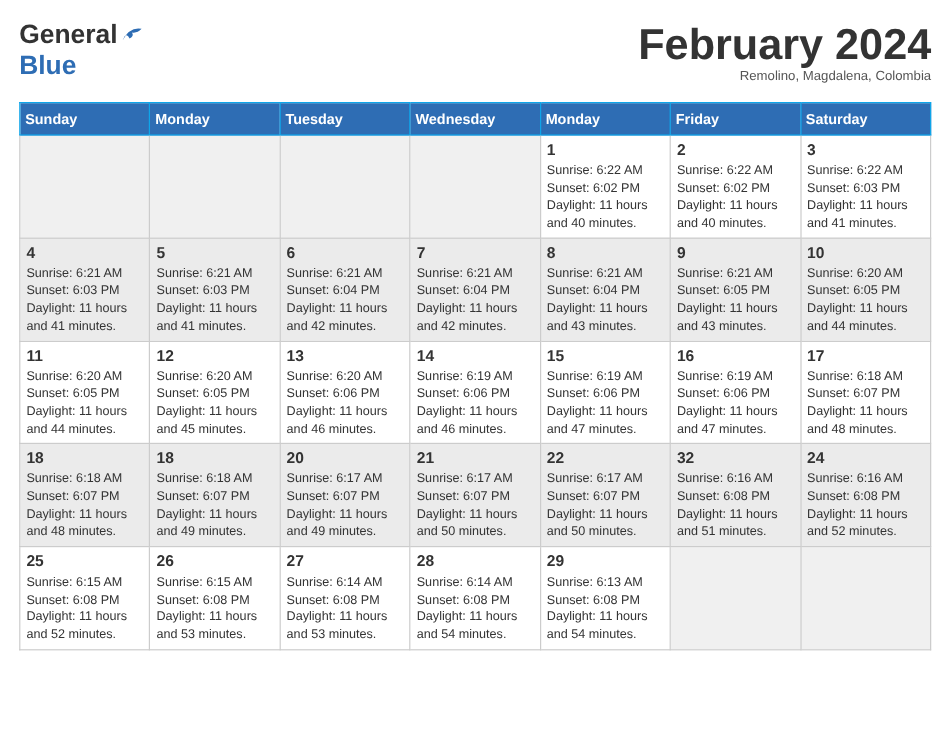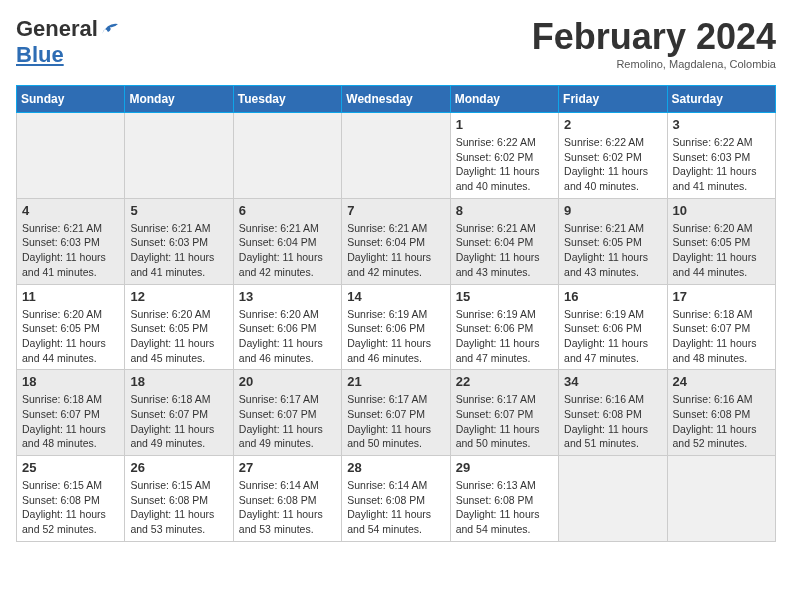--- a/index.html
+++ b/index.html
@@ -21,21 +21,21 @@
       flex-direction: column;
       align-items: flex-start;
     }
     .logo-text {
       display: flex;
       align-items: center;
       font-size: 22px;
       font-weight: bold;
     }
     .logo-general { color: #333; }
-    .logo-blue { color: #2e6db4; text-decoration: underline; }
+    .logo-blue { color: #2e6db4; }
     .logo-bird {
       width: 22px;
       height: 18px;
       margin-left: 2px;
     }
     .title-section {
       text-align: right;
     }
     .month-title {
       font-size: 36px;
@@ -280,21 +280,21 @@
 and 50 minutes.</div>
         </td>
         <td>
           <div class="day-number">22</div>
           <div class="day-info" style="white-space: pre-line;">Sunrise: 6:17 AM
 Sunset: 6:07 PM
 Daylight: 11 hours
 and 50 minutes.</div>
         </td>
         <td>
-          <div class="day-number">34</div>
+          <div class="day-number">32</div>
           <div class="day-info" style="white-space: pre-line;">Sunrise: 6:16 AM
 Sunset: 6:08 PM
 Daylight: 11 hours
 and 51 minutes.</div>
         </td>
         <td>
           <div class="day-number">24</div>
           <div class="day-info" style="white-space: pre-line;">Sunrise: 6:16 AM
 Sunset: 6:08 PM
 Daylight: 11 hours

